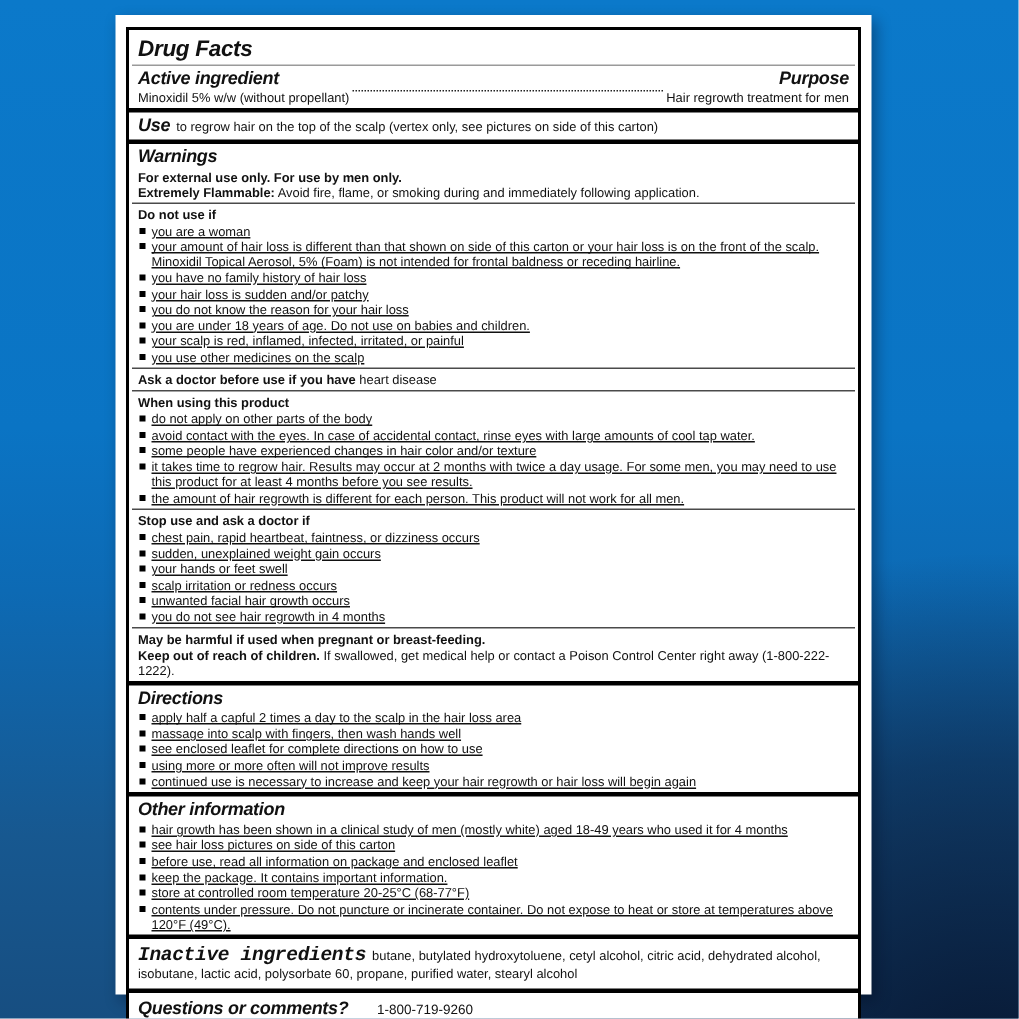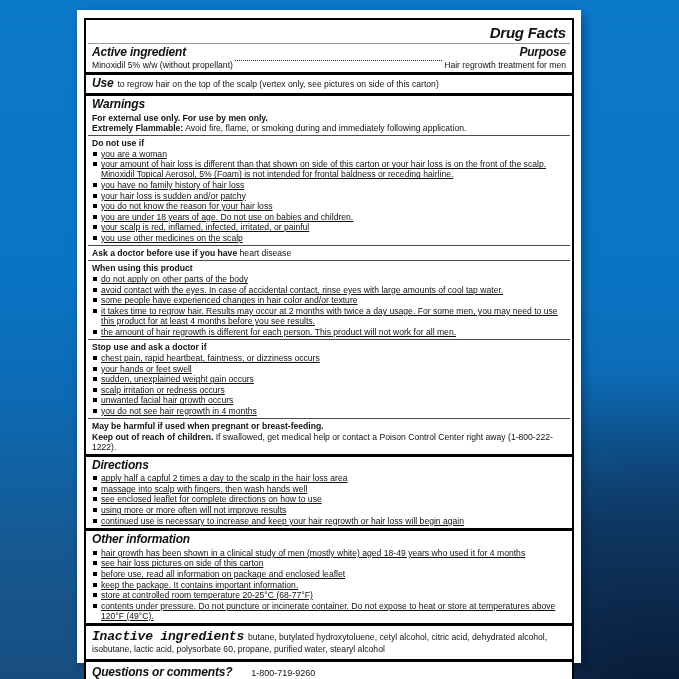--- a/index.html
+++ b/index.html
@@ -12,21 +12,21 @@
   }
   .card{
     position:absolute;left:77px;top:10px;width:504px;height:653px;
     background:#ffffff;box-shadow:3px 4px 9px rgba(0,10,30,0.38);
   }
   .dfbox{
     margin:8px 7px 0 7px;border:2px solid #000;background:#fff;
     font-size:8.6px;line-height:1.17;color:#111;
   }
   .pad{padding:2px 6px;}
-  .h1{font-style:italic;font-weight:bold;font-size:15px;line-height:1.15;padding:4px 6px 2px;letter-spacing:-0.2px;text-align:right;}
+  .h1{font-style:italic;font-weight:bold;font-size:15px;line-height:1.15;padding:4px 6px 2px;letter-spacing:-0.2px;}
   .h2{font-style:italic;font-weight:bold;font-size:12px;line-height:1.15;letter-spacing:-0.2px;}
   .h2big{font-style:italic;font-weight:bold;font-size:13px;letter-spacing:-0.2px;}
   .b{font-weight:bold;}
   .bar{border-top:3px solid #000;}
   .hairline{border-top:1px solid #4a4a4a;margin:0 2px;}
   .grayline{border-top:1px solid #9a9a9a;margin:0 2px;}
   .row-heads{display:flex;justify-content:space-between;align-items:baseline;}
   .leader-row{display:flex;align-items:flex-start;}
   .leader{flex:1;border-bottom:1px dotted #222;margin:0 2px 2px 2px;min-width:20px;}
   .use-row .h2{margin-right:4px;}
@@ -147,25 +147,25 @@
     <div class="hairline"></div>
 
     <div class="pad">
       <div class="b heading-line">Stop use and ask a doctor if</div>
       <div class="bullet">
           <span class="sq"></span>
           <span class="tx">chest pain, rapid heartbeat, faintness, or dizziness occurs</span>
         </div>
       <div class="bullet">
           <span class="sq"></span>
+          <span class="tx">sudden, unexplained weight gain occurs</span>
+        </div>
+      <div class="bullet">
+          <span class="sq"></span>
           <span class="tx">your hands or feet swell</span>
-        </div>
-      <div class="bullet">
-          <span class="sq"></span>
-          <span class="tx">sudden, unexplained weight gain occurs</span>
         </div>
       <div class="bullet">
           <span class="sq"></span>
           <span class="tx">scalp irritation or redness occurs</span>
         </div>
       <div class="bullet">
           <span class="sq"></span>
           <span class="tx">unwanted facial hair growth occurs</span>
         </div>
       <div class="bullet">

